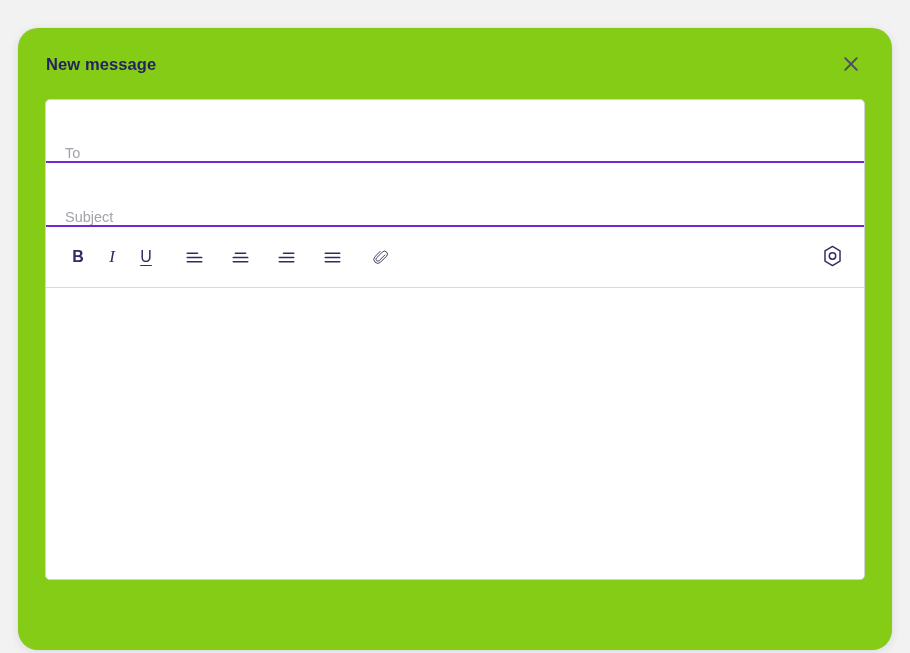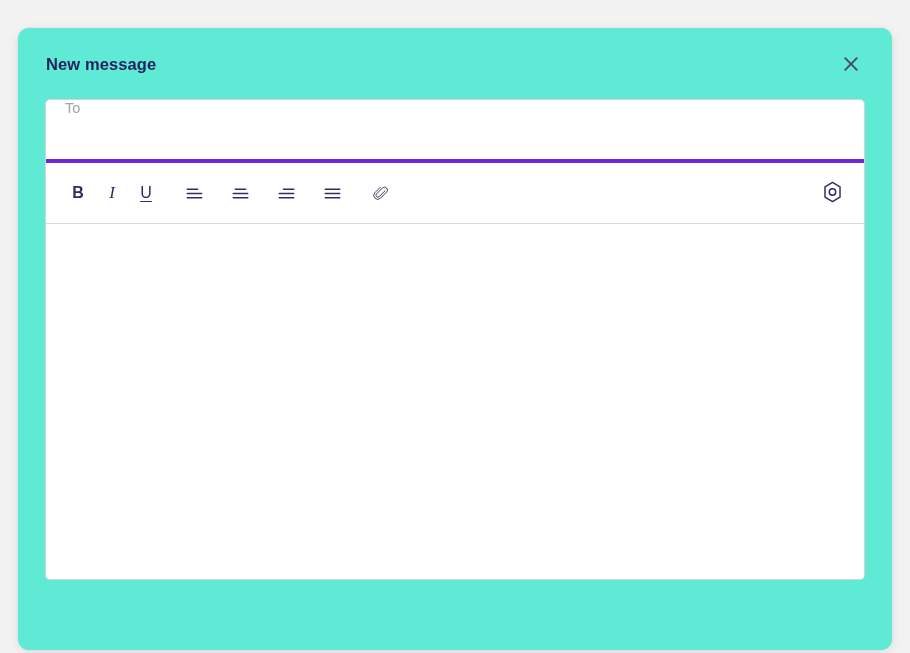--- a/index.html
+++ b/index.html
@@ -21,22 +21,22 @@
     background: #f2f2f3;
   }
 
   
   .dialog {
     position: absolute;
     left: 18px;
     top: 28px;
     width: 874px;
     height: 622px;
-    background: #5eead4;
-    border-radius: 11px;
+    background: #84cc16;
+    border-radius: 20px;
     box-shadow: 0 2px 10px rgba(30,30,60,0.10), 0 0 0 0.5px rgba(0,0,0,0.04);
     padding: 14px;
   }
 
   
   .dialog-header {
     position: absolute;
     left: 0; top: 0;
     width: 100%;
     height: 72px;
@@ -81,23 +81,23 @@
     background: #fff;
     overflow: hidden;
     display: flex;
     flex-direction: column;
   }
 
   .field-row {
     height: 63px;
     flex: 0 0 63px;
     display: flex;
-    align-items: flex-start;
+    align-items: flex-end;
     padding: 0 19px;
-    border-bottom: 4px solid #6d28d9;
+    border-bottom: 2px solid #6d28d9;
   }
   .field-row:nth-child(2) { height: 64px; flex: 0 0 64px; }
 
   .field-input {
     width: 100%;
     border: none;
     outline: none;
     font-family: "Liberation Sans", sans-serif;
     font-size: 14.5px;
     color: #2b2b42;
@@ -231,20 +231,23 @@
         </span>
       </button>
     </div>
 
     <div class="compose-panel">
 
       <div class="field-row">
         <input class="field-input" type="text" placeholder="To" style="">
       </div>
 
+      <div class="field-row">
+        <input class="field-input" type="text" placeholder="Subject" style="">
+      </div>
 
       <div class="toolbar">
         <div class="toolbar-left">
 
           <button class="tool-btn text-tool bold">
             <span>B</span>
           </button>
 
           <div class="tool-gap-sm"></div>
 

